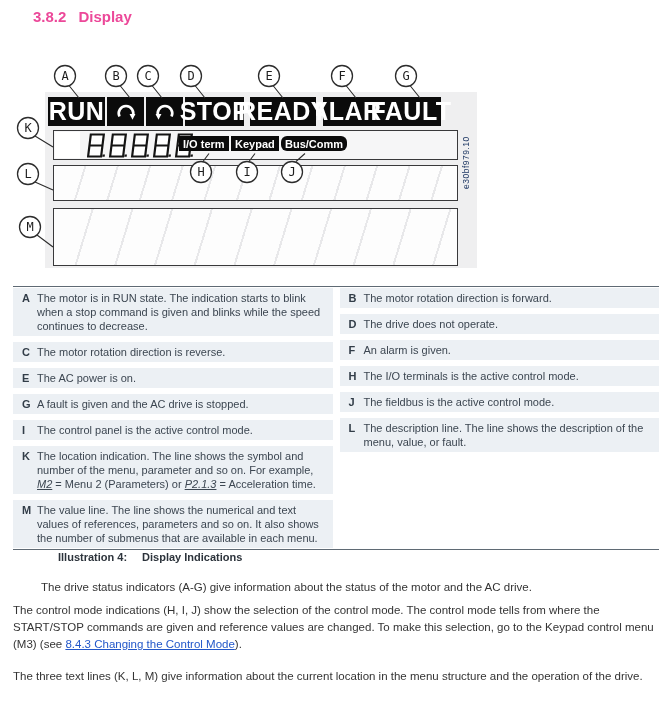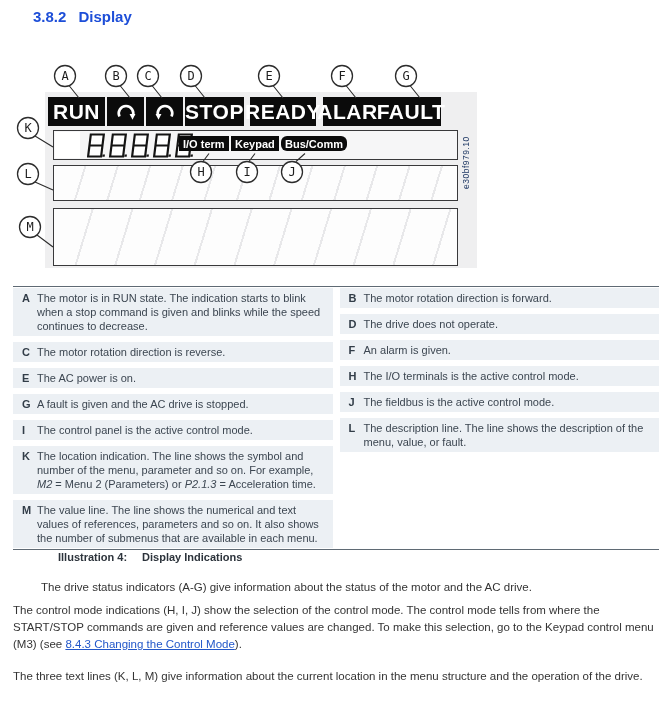--- a/index.html
+++ b/index.html
@@ -8,31 +8,31 @@
     --link:#2257c9;
     --figure-id-color:#1f3864;
   }
   *{margin:0;padding:0;box-sizing:border-box;}
   html,body{background:#fff;}
   body{
     width:672px;height:701px;position:relative;overflow:hidden;
     font-family:"Liberation Sans","DejaVu Sans",sans-serif;color:#333;
   }
   
-  .heading{position:absolute;left:33px;top:8px;font-size:15px;font-weight:700;color:#1d4ed8;}
+  .heading{position:absolute;left:33px;top:8px;font-size:15px;font-weight:700;color:#ec4899;}
   .heading .num{margin-right:12px;}
 
   
   .diagram{position:absolute;left:15px;top:58px;width:465px;height:215px;}
   .diagram-bg{position:absolute;left:30px;top:34px;width:432px;height:176px;background:#efeff0;}
   .overlay{position:absolute;left:0;top:0;width:465px;height:215px;pointer-events:none;}
   .badge{
     position:absolute;top:39px;height:29px;background:var(--badge-bg);color:#fff;
     display:flex;align-items:center;justify-content:center;
-    font-weight:700;font-size:21px;letter-spacing:.5px;line-height:1;
+    font-weight:700;font-size:25px;letter-spacing:.5px;line-height:1;
   }
   .b-run{left:33px;width:57px;}
   .b-fwd{left:92px;width:37px;}
   .b-rev{left:131px;width:37px;}
   .b-stop{left:170px;width:59px;}
   .b-ready{left:235px;width:66px;}
   .b-alarm{left:308px;width:67px;}
   .b-fault{left:366px;width:60px;}
 
   .line-box{position:absolute;left:38px;width:405px;border:1.6px solid #39393b;background:#fff;}
@@ -66,21 +66,21 @@
     position:absolute;left:13px;top:286px;width:646px;
     display:flex;gap:7px;align-items:flex-start;
     border-top:1px solid #5f6a74;border-bottom:1px solid #5f6a74;
     padding:1px 0 1px 0;
   }
   .legend-col{flex:1;display:flex;flex-direction:column;}
   .legend-row{display:flex;background:var(--row-bg);margin-bottom:6px;}
   .legend-col .legend-row:last-child{margin-bottom:0;}
   .legend-key{width:22px;padding:3px 0 3px 9px;font-size:11px;font-weight:700;color:#323d48;line-height:14px;}
   .legend-text{flex:1;padding:3px 12px 3px 2px;font-size:11px;color:#3c4651;line-height:14px;}
-  .italic{font-style:italic;}
+  .italic{font-style:italic;text-decoration:underline;}
 
   
   .caption{position:absolute;left:13px;top:551px;font-size:11px;font-weight:700;color:#2c333b;}
   .caption .cap-label{margin-right:15px;margin-left:45px;}
   .para{position:absolute;left:13px;width:649px;font-size:11.5px;line-height:17px;color:#343434;}
   .p1{top:579px;margin-left:28px;}
   .p2{top:602px;}
   .p3{top:668px;}
   a.link{color:var(--link);text-decoration:underline;cursor:pointer;}
 </style>

